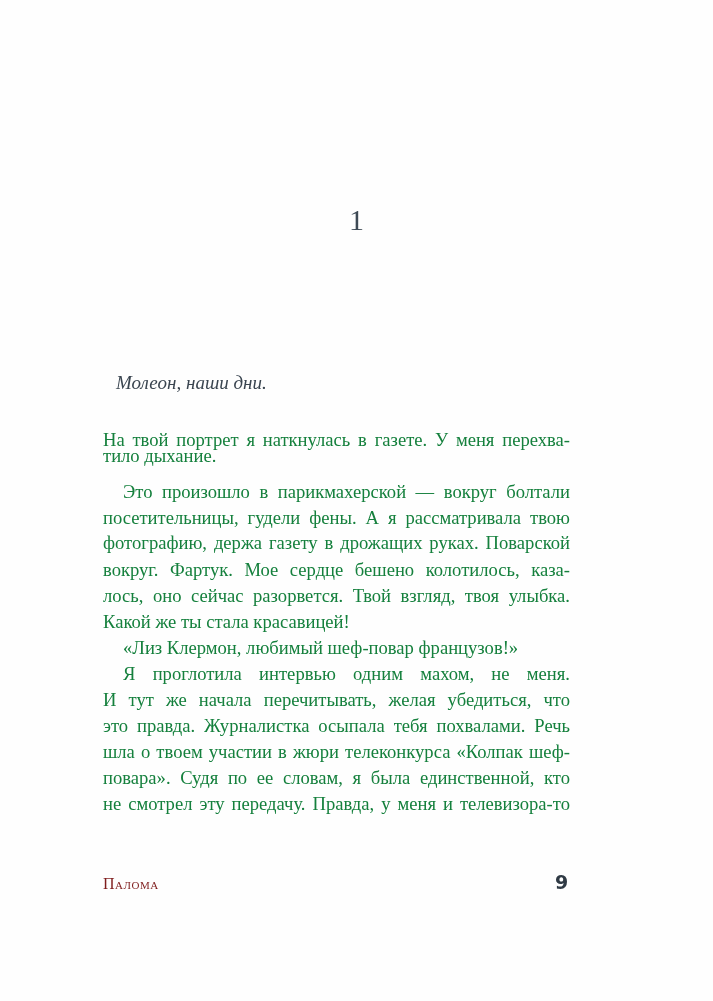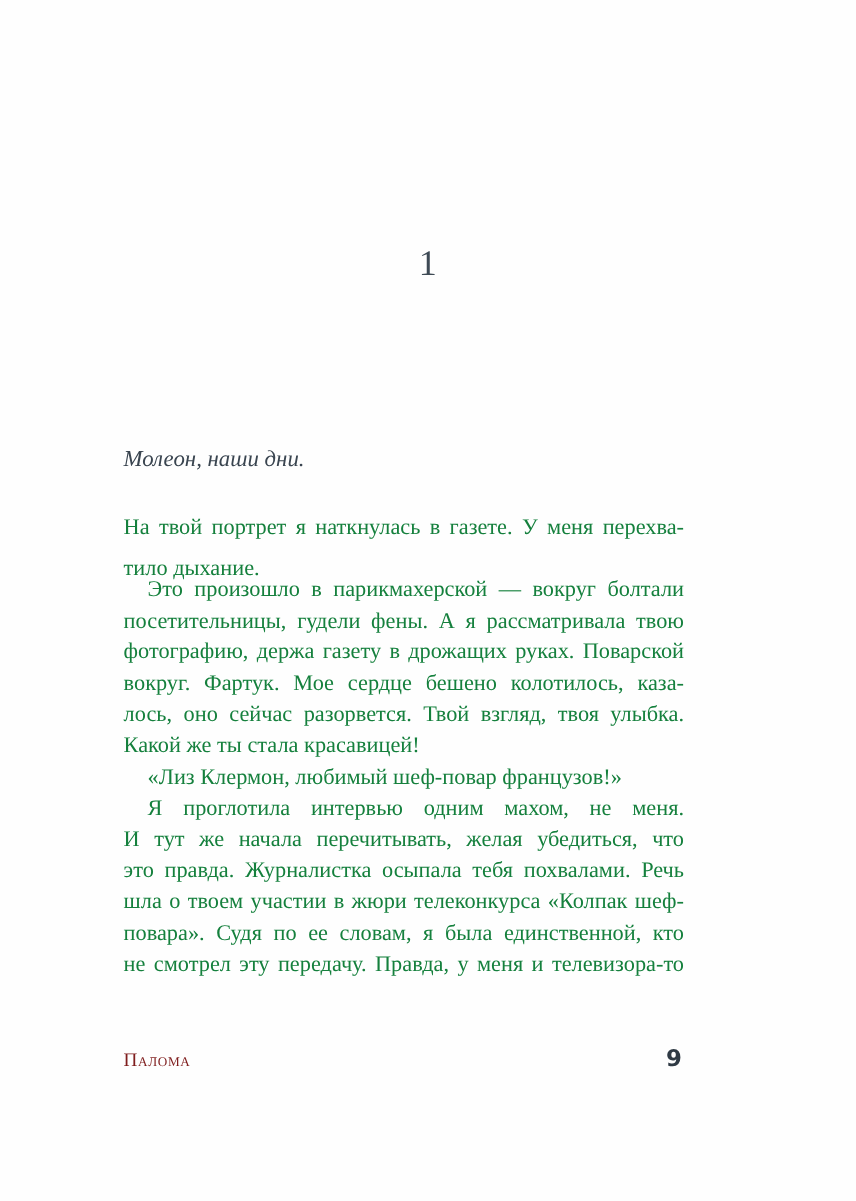--- a/index.html
+++ b/index.html
@@ -1,21 +1,21 @@
 <!DOCTYPE html>
 <html><head>
 <meta charset="utf-8">
 <style>
   html, body { margin: 0; padding: 0; background: #ffffff; }
   body { width: 713px; height: 1001px; position: relative; overflow: hidden;
          font-family: "DejaVu Serif", "Liberation Serif", serif; color: #3a4550; }
   .page { position: absolute; left: 0; top: 0; width: 713px; height: 1001px; background: #fefefe; }
   .chapter-number { position: absolute; left: 0; width: 713px; top: 203px; text-align: center;
                     font-family: "Liberation Serif", serif; font-size: 30px; color: #3e4a55; }
-  .epigraph { position: absolute; left: 103px; top: 372px; font-family: "Liberation Serif", serif;
+  .epigraph { position: absolute; left: 116px; top: 372px; font-family: "Liberation Serif", serif;
               font-style: italic; font-size: 19px; color: #3a4550; }
   .line { position: absolute; left: 103px; width: 467px; font-family: "Liberation Serif", serif;
           font-size: 18.6px; line-height: 26px; height: 26px; color: #15803d;
           text-align: justify; text-align-last: justify; white-space: nowrap; }
   .line.indent { left: 123px; width: 447px; }
   .line.last { text-align-last: left; }
   .line .t { display: block; white-space: normal; }
   .footer-title { position: absolute; left: 103px; top: 875px; font-family: "Liberation Serif", serif;
                   font-size: 16px; font-variant: small-caps; letter-spacing: 0.5px; color: #7f1d1d; }
   .footer-page { position: absolute; left: 555px; top: 871px; font-family: "DejaVu Sans", sans-serif;
@@ -27,21 +27,21 @@
 <div class="page">
 
   <div class="chapter-number">1</div>
 
   <div class="epigraph">Молеон, наши дни.</div>
 
   <div>
     <div class="line" style="top:427px">
         <span class="t">На твой портрет я наткнулась в газете. У меня перехва-</span>
       </div>
-    <div class="line last" style="top:461px">
+    <div class="line last" style="top:443px">
         <span class="t">тило дыхание.</span>
       </div>
     <div class="line indent" style="top:479px">
         <span class="t">Это произошло в парикмахерской — вокруг болтали</span>
       </div>
     <div class="line" style="top:505px">
         <span class="t">посетительницы, гудели фены. А я рассматривала твою</span>
       </div>
     <div class="line" style="top:530px">
         <span class="t">фотографию, держа газету в дрожащих руках. Поварской</span>

